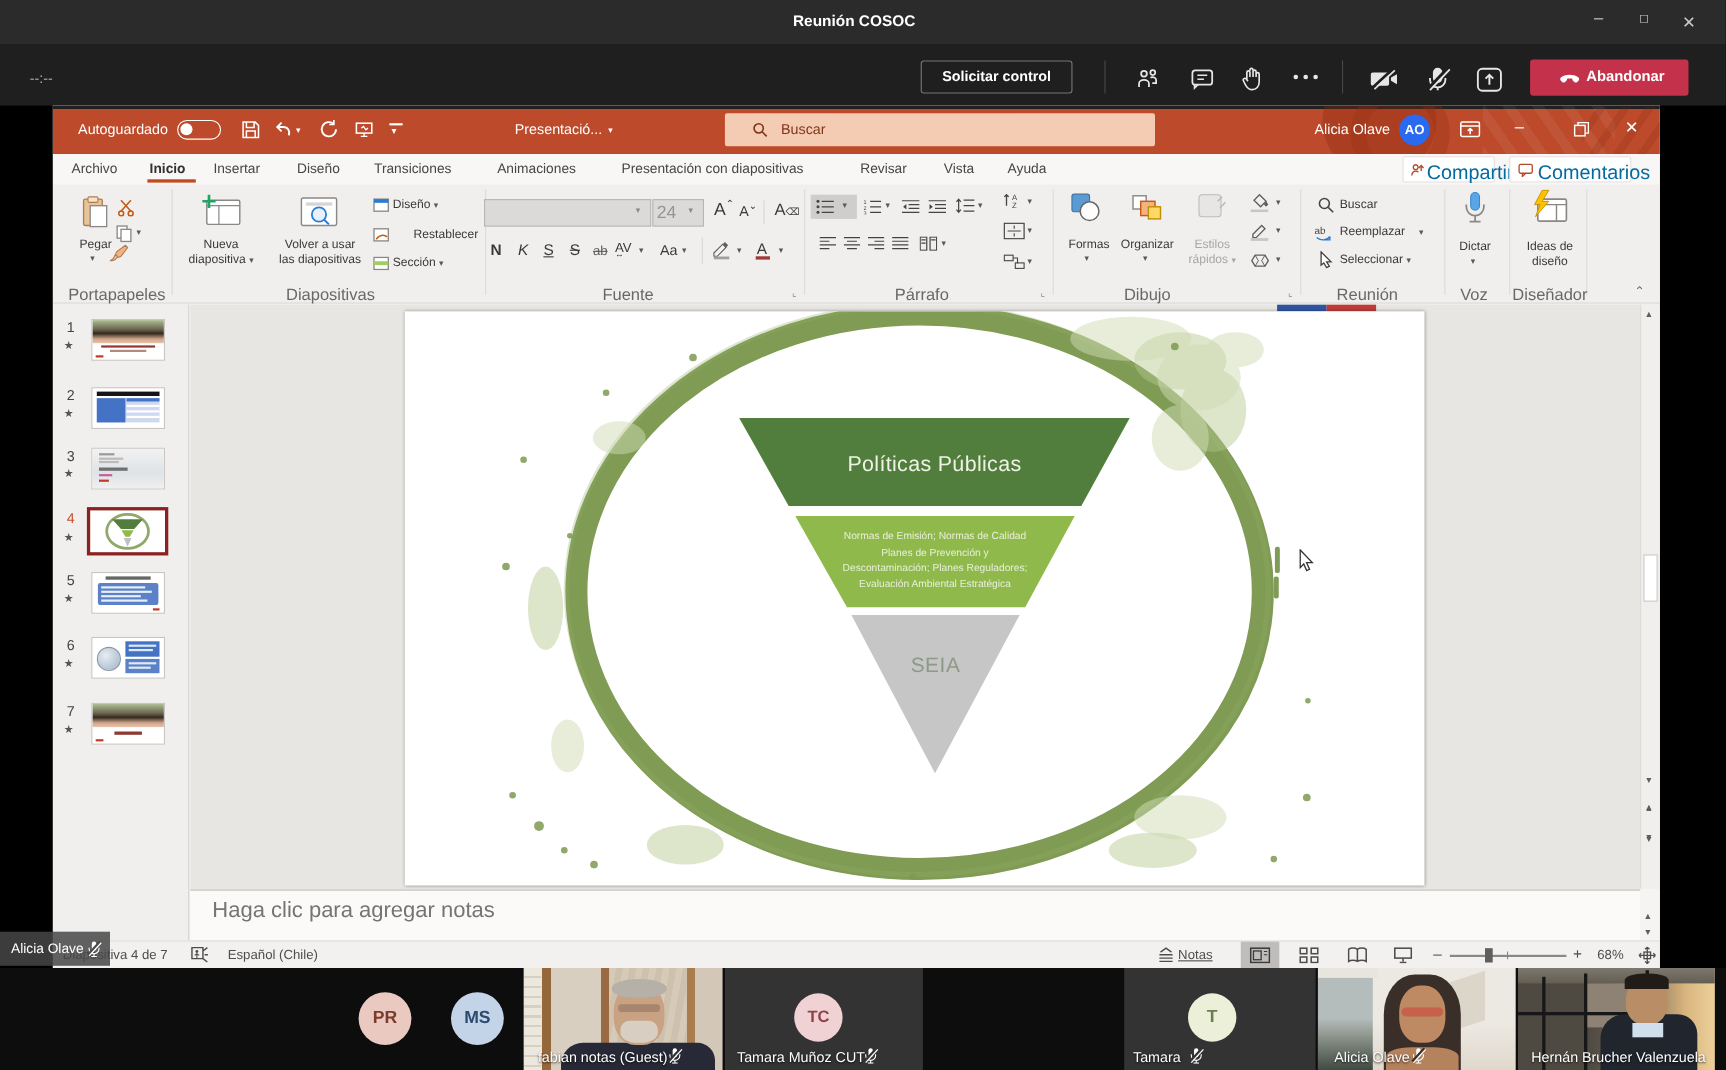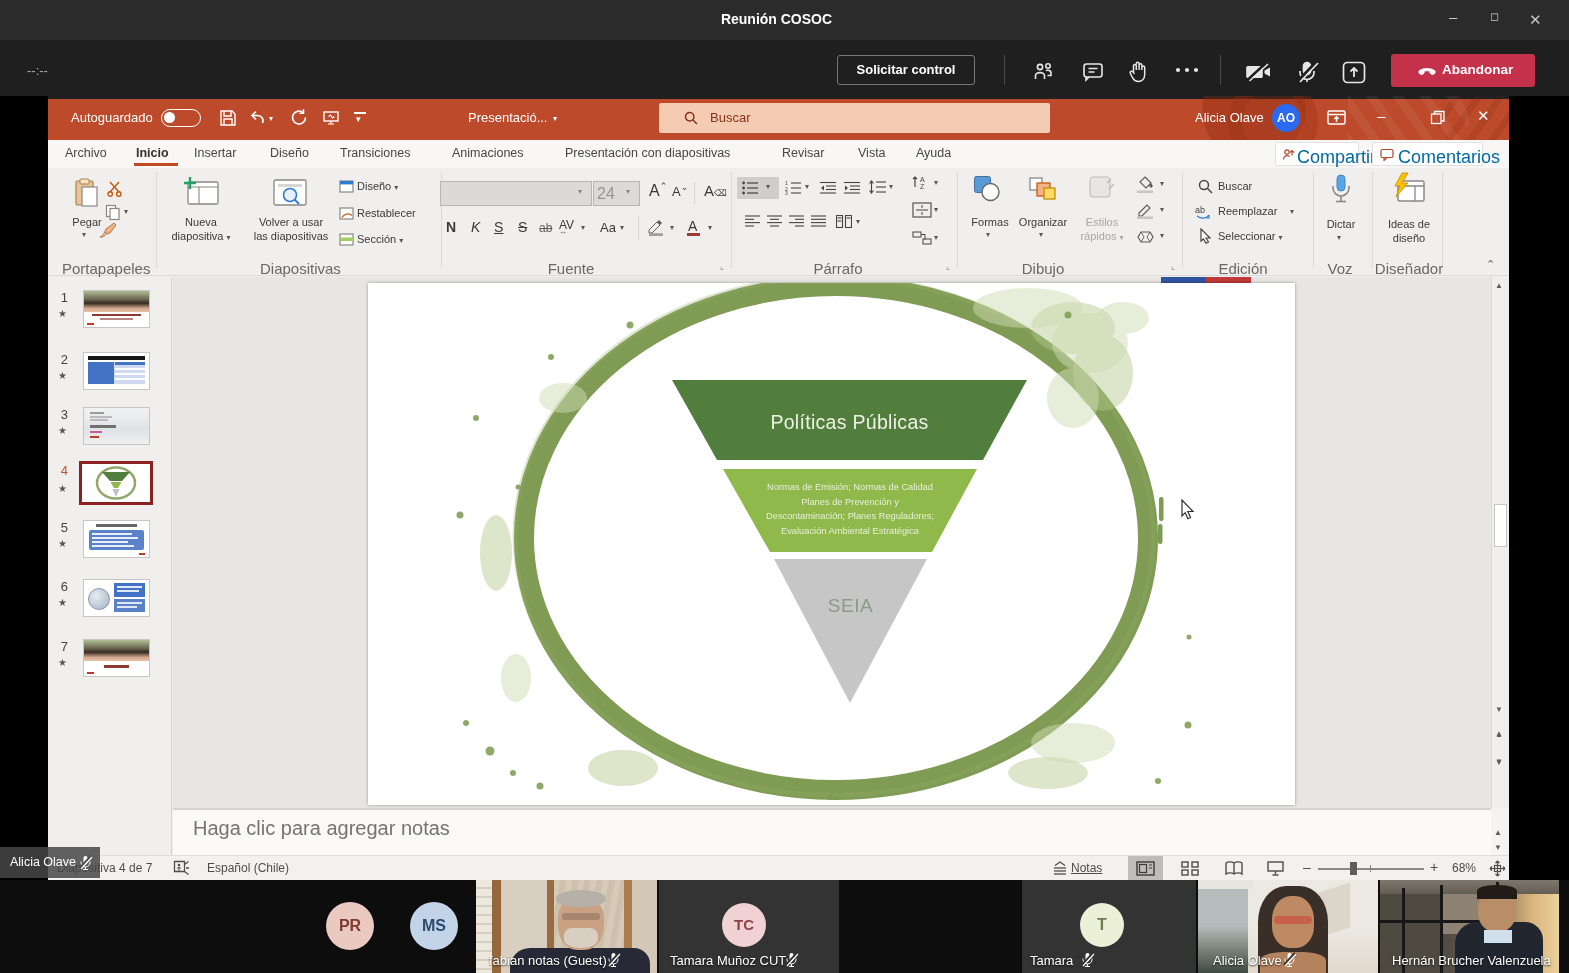--- a/index.html
+++ b/index.html
@@ -250,21 +250,21 @@
       <div class="abs gdiv" style="left:909px;"></div>
       <div class="abs gdiv" style="left:1134px;"></div>
       <div class="abs gdiv" style="left:1265px;"></div>
       <div class="abs gdiv" style="left:1324px;"></div>
       <div class="abs gdiv" style="left:1394px;"></div>
       <div class="abs glabel" style="left:14px;width:70px;">Portapapeles</div>
       <div class="abs glabel" style="left:212px;width:70px;">Diapositivas</div>
       <div class="abs glabel" style="left:488px;width:70px;">Fuente</div>
       <div class="abs glabel" style="left:755px;width:70px;">Párrafo</div>
       <div class="abs glabel" style="left:960px;width:70px;">Dibujo</div>
-      <div class="abs glabel" style="left:1160px;width:70px;">Edición</div>
+      <div class="abs glabel" style="left:1160px;width:70px;">Reunión</div>
       <div class="abs glabel" style="left:1257px;width:70px;">Voz</div>
       <div class="abs glabel" style="left:1326px;width:70px;">Diseñador</div>
       <div class="abs" style="left:92px;top:93px;color:#8a8886;font-size:9px;">⌞</div>
       <div class="abs" style="left:672px;top:93px;color:#8a8886;font-size:9px;">⌞</div>
       <div class="abs" style="left:898px;top:93px;color:#8a8886;font-size:9px;">⌞</div>
       <div class="abs" style="left:1123px;top:93px;color:#8a8886;font-size:9px;">⌞</div>
       <div class="abs" style="left:1438px;top:90px;color:#605e5c;font-size:11px;">⌃</div>
 
       <svg class="abs" style="left:26px;top:10px;" width="26" height="30" viewBox="0 0 26 30">
           <rect x="2" y="3" width="17" height="24" rx="1.5" fill="#e8c49a" stroke="#ad7d4e" stroke-width="1.2"></rect>
@@ -310,21 +310,21 @@
       <div class="abs blabel" style="left:198px;top:62px;width:90px;">las diapositivas</div>
       <svg class="abs" style="left:291px;top:12px;" width="15" height="13" viewBox="0 0 15 13">
           <rect x="1" y="1" width="13" height="11" fill="#fff" stroke="#8a8886" stroke-width="1.2"></rect>
           <rect x="1" y="1" width="13" height="3.4" fill="#2b7cd3"></rect>
         </svg>
       <div class="abs blabel" style="left:309px;top:12px;">Diseño <span class="chev">▾</span></div>
       <svg class="abs" style="left:291px;top:39px;" width="15" height="13" viewBox="0 0 15 13">
           <rect x="1" y="1" width="13" height="11" fill="#fff" stroke="#8a8886" stroke-width="1.2"></rect>
           <path d="M3 10.5c2-3.5 7-5 10-2" fill="none" stroke="#c55a11" stroke-width="1.4"></path>
         </svg>
-      <div class="abs blabel" style="left:309px;top:39px;">Restablecer</div>
+      <div class="abs blabel" style="left:328px;top:39px;">Restablecer</div>
       <svg class="abs" style="left:291px;top:65px;" width="15" height="13" viewBox="0 0 15 13">
           <rect x="1" y="1" width="13" height="11" fill="#fff" stroke="#8a8886" stroke-width="1.2"></rect>
           <rect x="1" y="4.5" width="13" height="3.5" fill="#9fce63"></rect>
         </svg>
       <div class="abs blabel" style="left:309px;top:65px;">Sección <span class="chev">▾</span></div>
 
       <div class="abs" style="left:392px;top:13px;width:152px;height:25px;background:#dcdad8;border:1px solid #b8b6b4;"></div>
       <div class="abs chev" style="left:530px;top:19px;color:#8a8886;">▾</div>
       <div class="abs" style="left:545px;top:13px;width:47px;height:25px;background:#dcdad8;border:1px solid #b8b6b4;"></div>
       <div class="abs" style="left:549px;top:17px;color:#979593;font-size:16px;">24</div>

